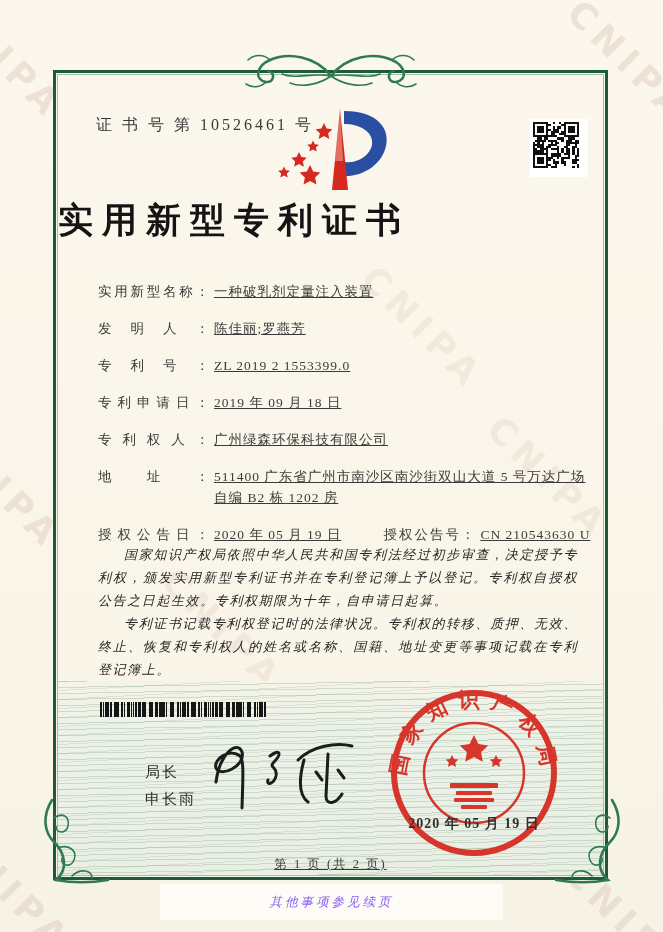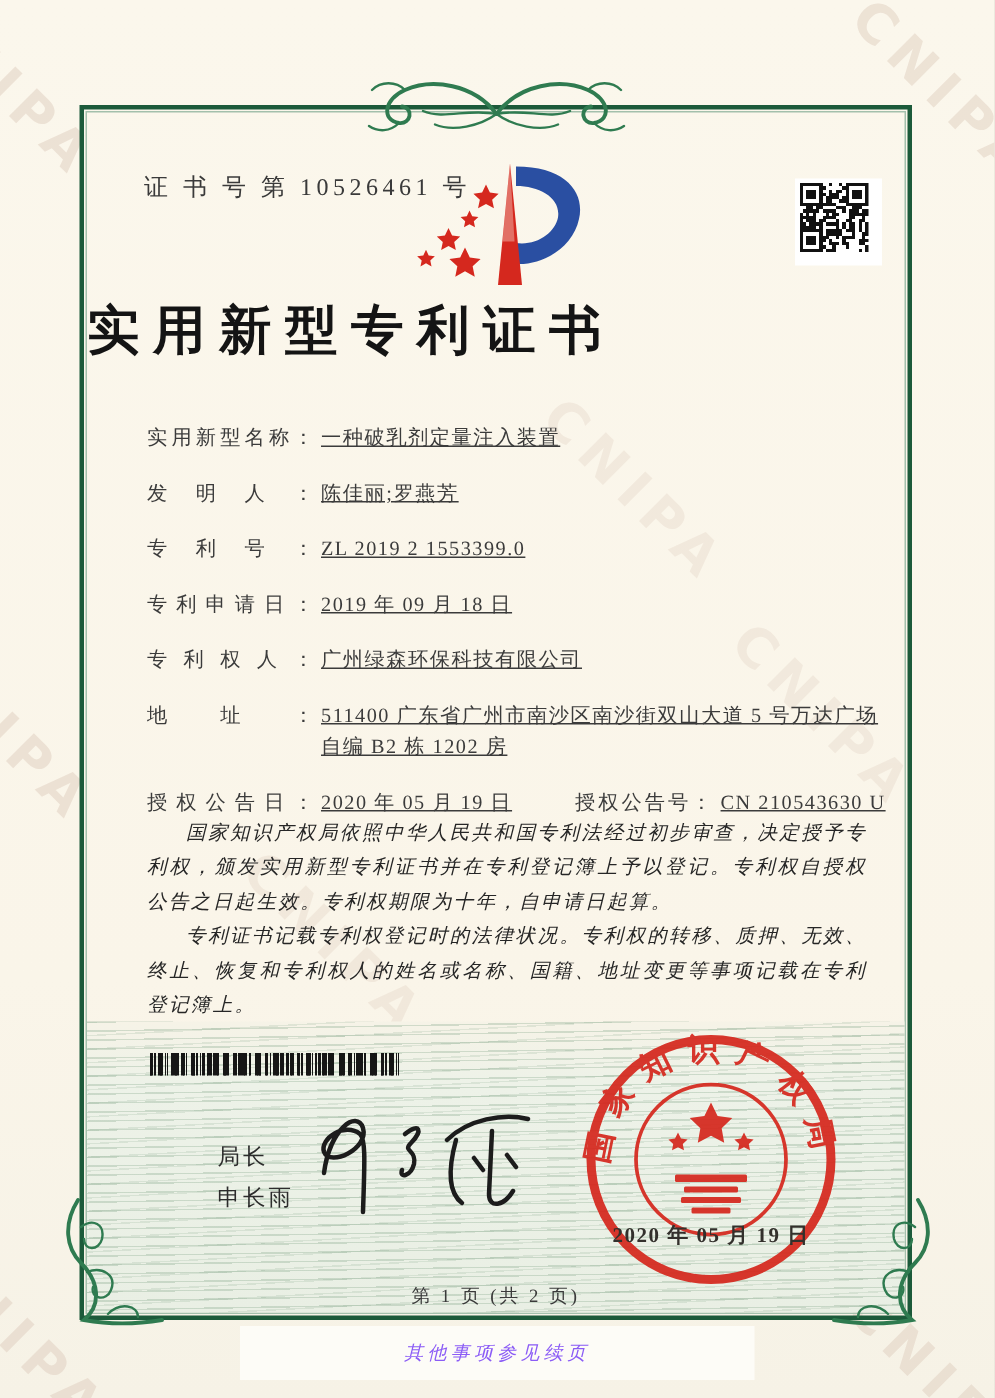--- a/index.html
+++ b/index.html
@@ -38,21 +38,21 @@
     background-image:
       repeating-linear-gradient(90deg,#161616 0 2px,rgba(0,0,0,0) 2px 3px,#161616 3px 4px,rgba(0,0,0,0) 4px 7px),
       repeating-linear-gradient(90deg,#161616 0 1px,rgba(0,0,0,0) 1px 5px,#161616 5px 8px,rgba(0,0,0,0) 8px 11px);}
   .director{position:absolute;left:42px;top:683px;font-family:"Liberation Sans","DejaVu Sans",sans-serif;
             font-size:15px;line-height:27px;color:#2c2c2c;letter-spacing:2px;margin-left:45px;}
   .sig{position:absolute;left:128px;top:655px;width:200px;height:95px;}
   .seal{position:absolute;left:330px;top:612px;width:172px;height:172px;opacity:.93;}
   .seal-date{position:absolute;left:336px;top:740px;width:160px;text-align:center;
              font-size:14px;letter-spacing:1px;color:#33302c;font-weight:600;}
   .page-info{position:absolute;left:0;right:0;top:781px;text-align:center;font-size:12.5px;
-             letter-spacing:2px;color:#3a3a3a;}
+             letter-spacing:2px;color:#3a3a3a;text-decoration:underline;}
   .cont-strip{position:absolute;left:160px;top:884px;width:343px;height:36px;background:#fdfcf7;
               display:flex;align-items:center;justify-content:center;}
   .cont-note{font-size:12.5px;letter-spacing:3px;color:#8b5cf6;font-style:italic;}
   .orn{position:absolute;pointer-events:none;}
   .orn path{fill:none;stroke:#2f7b50;stroke-width:1.6;stroke-linecap:round;}
   .orn .fat{stroke-width:2.6;}
 </style>
 </head>
 <body>
 

